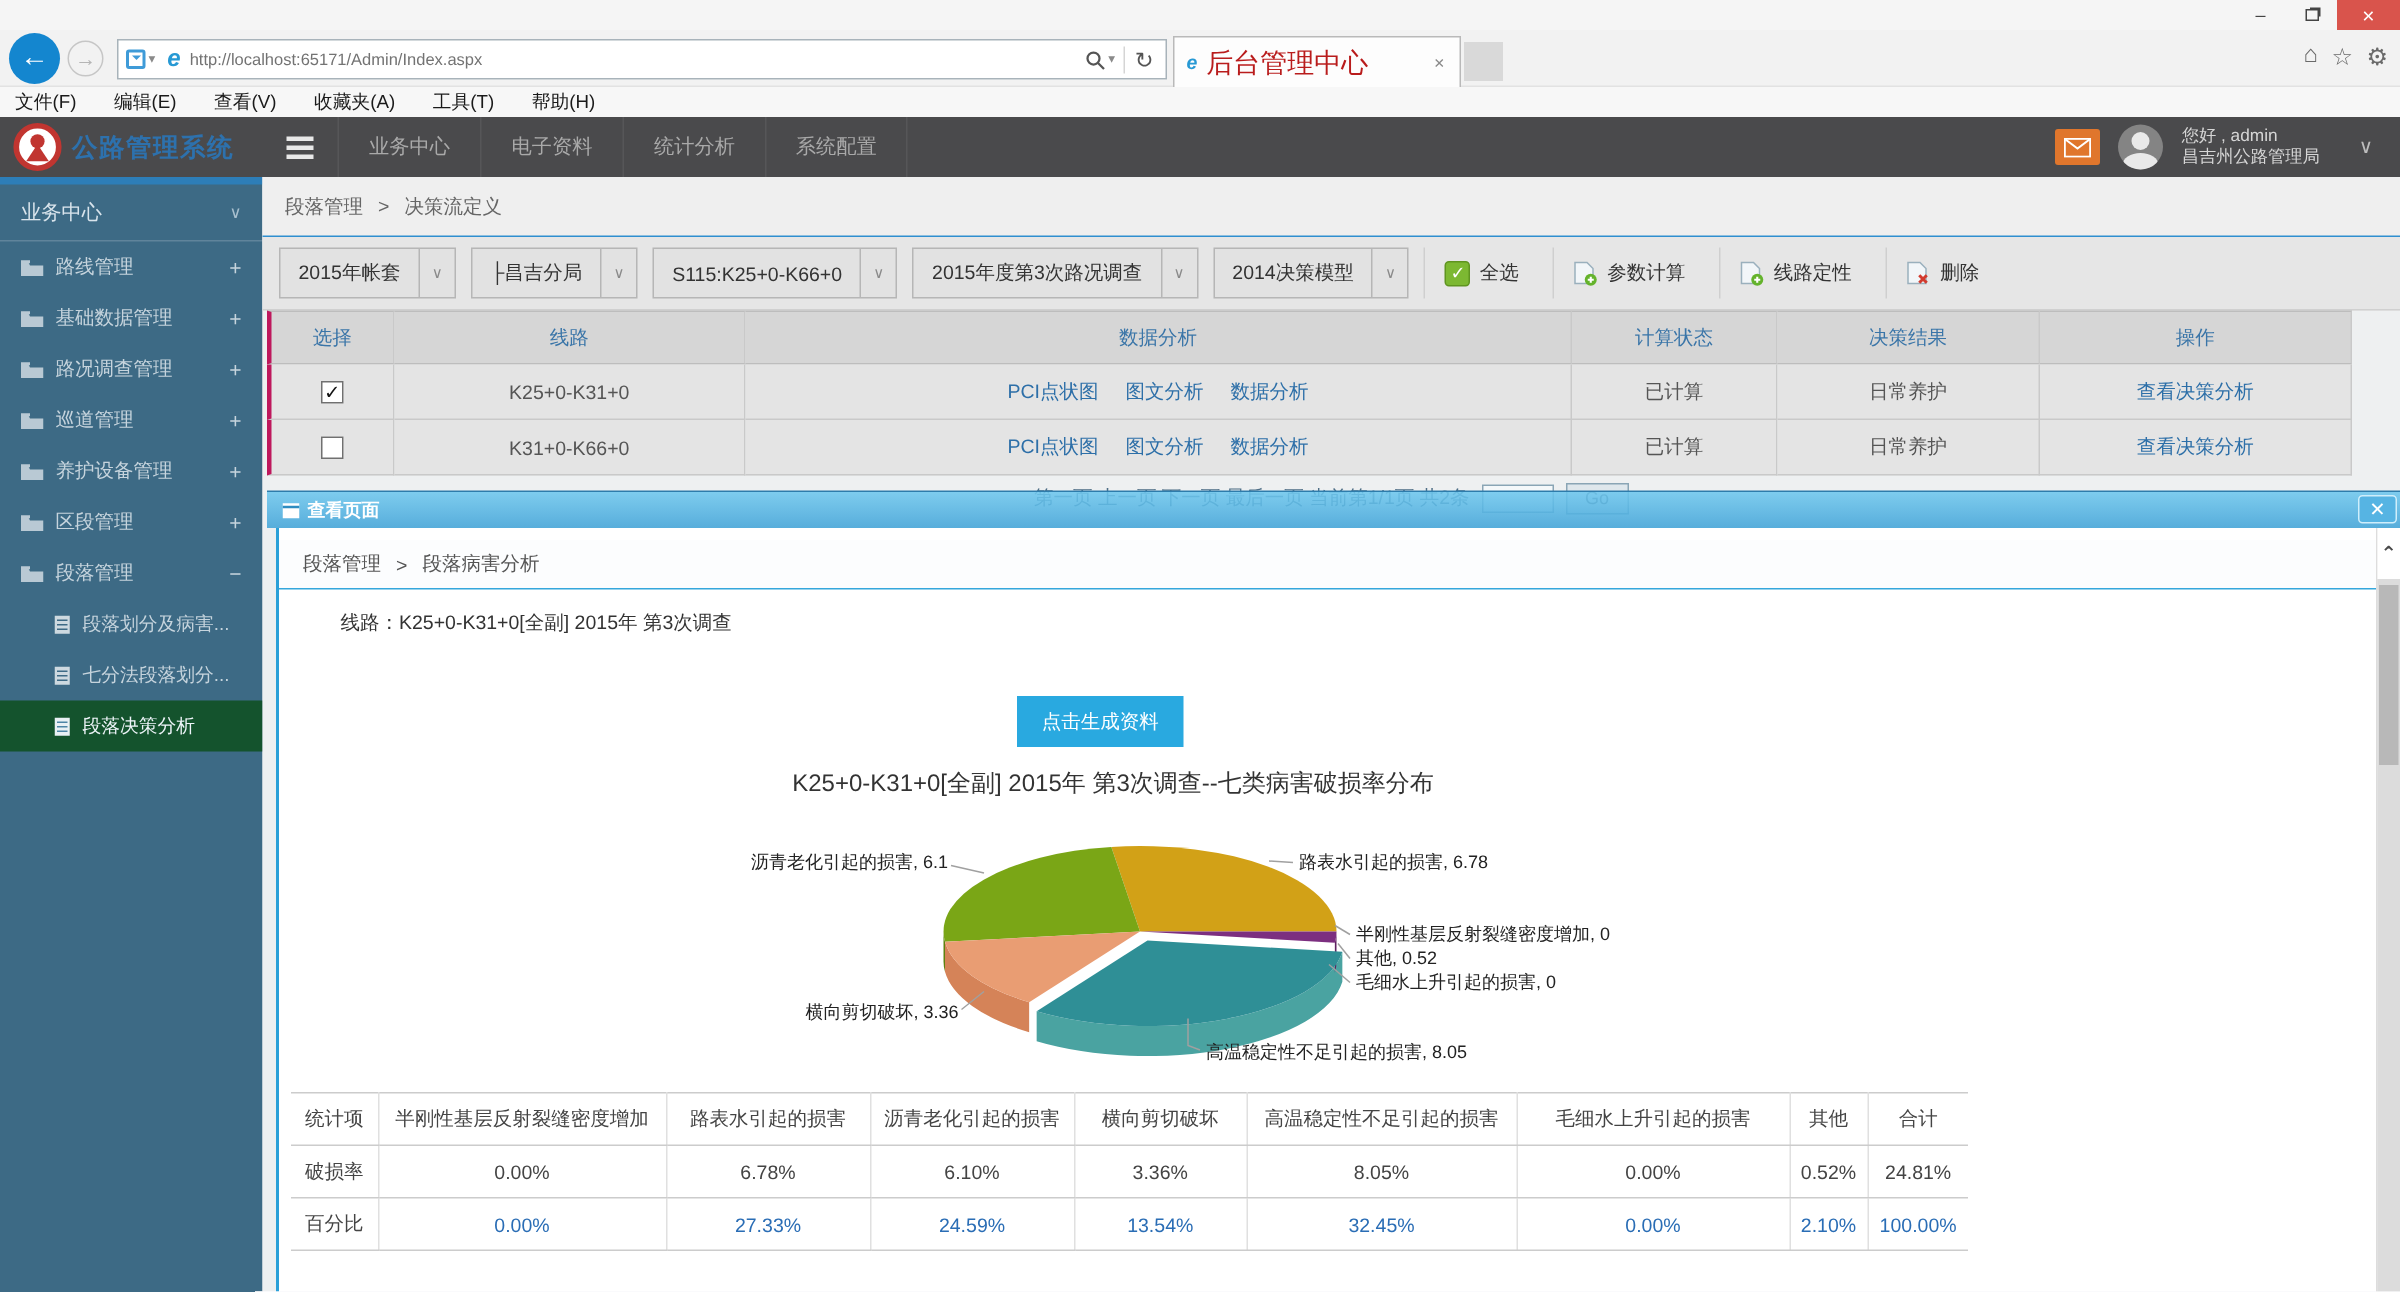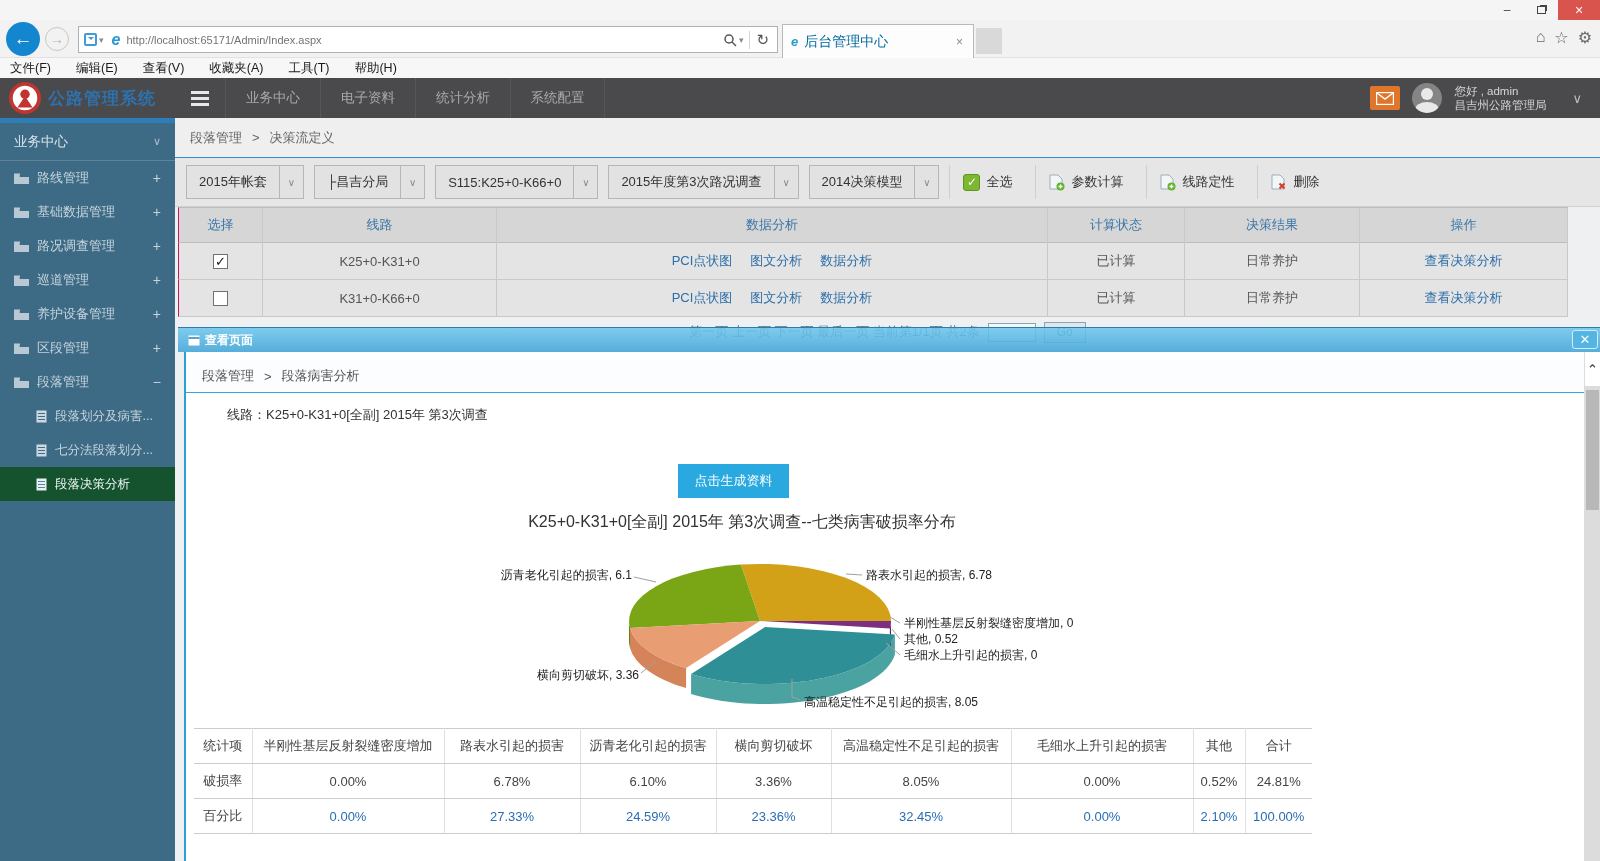--- a/index.html
+++ b/index.html
@@ -23,21 +23,21 @@
   .compat .sq { width:13px; height:13px; border:2px solid #3f9bd8; border-radius:2px; position:relative; }
   .compat .sq::after { content:""; position:absolute; left:2px; top:2px; border:3px solid transparent; border-top-color:#3f9bd8; }
   .caret { color:#8a8a8a; font-size:9px; margin-left:2px; }
   .elogo { color:#2799d4; font-style:italic; font-weight:bold; font-size:16px; margin:0 6px 0 8px; }
   .urltext { color:#737373; font-size:11px; }
   .addr-right { margin-left:auto; display:flex; align-items:center; }
   .vsep { width:1px; height:18px; background:#d5d5d5; margin:0 6px; }
   .refresh { color:#555; font-size:15px; margin-right:8px; }
   .tab { position:absolute; left:782px; top:4px; width:192px; height:34px; background:#fdfdfd; border:1px solid #b9b9b9; border-bottom:none; display:flex; align-items:center; padding:0 8px; }
   .tab .elogo { font-size:13px; margin:0 6px 0 0; }
-  .tabtitle { font-size:14px; color:#0369a1; flex:1; }
+  .tabtitle { font-size:18px; color:#b91c1c; flex:1; }
   .tabclose { color:#8a8a8a; font-size:12px; padding:0 2px; }
   .newtab { position:absolute; left:976px; top:8px; width:26px; height:26px; background:#d9d9d9; }
   .chrome-icons { position:absolute; right:8px; top:8px; display:flex; gap:9px; color:#6a6a6a; font-size:16px; }
   .menubar { position:absolute; left:0; top:58px; width:1600px; height:20px; background:#f7f7f7; display:flex; align-items:center; gap:25px; padding-left:10px; font-size:12.5px; color:#1a1a1a; }
 
   
   .appheader { position:absolute; left:0; top:78px; width:1600px; height:40px; background:#4a4a4c; display:flex; align-items:center;justify-content:space-between; }
   .logo { display:flex; align-items:center; width:175px; padding-left:8px; }
   .logotext { color:#2d71ad; font-size:17px; font-weight:bold; margin-left:6px; letter-spacing:1px; }
   .hamburger { width:50px; display:flex; flex-direction:column; gap:3px; align-items:center; }
@@ -70,21 +70,21 @@
   .toolbar { height:49px; background:#e6e6e6; border-bottom:1px solid #d0d0d0; display:flex; align-items:center; padding-left:11px; gap:10px; }
   .dropdown { height:34px; background:#e2e2e2; border:1px solid #b6b6b6; display:flex; align-items:center; }
   .dropdown .val { padding:0 12px; color:#333; font-size:13px; }
   .dropdown .arrow { width:24px; height:100%; border-left:1px solid #b6b6b6; display:flex; align-items:center; justify-content:center; color:#8a8a8a; font-size:10px; }
   .toolbtn { height:34px; display:flex; align-items:center; gap:6px; padding:0 13px; border-left:1px solid #cfcfcf; color:#333; font-size:13px; }
   .chkicon { width:17px; height:17px; background:#7cb832; border:1px solid #5f9420; border-radius:3px; color:#fff; font-size:12px; display:flex; align-items:center; justify-content:center; }
 
   .gridtable { margin-left:3px; width:1390px; }
   .grow { display:flex; }
   .gcell { border-right:1px solid #c9c9c9; display:flex; align-items:center; justify-content:center; font-size:13px; }
-  .gcell:first-child { border-left:1px solid #be185d; }
+  .gcell:first-child { border-left:3px solid #be185d; }
   .ghead .gcell { height:36px; background:#d6d6d6; color:#3a75a8; border-bottom:1px solid #bdbdbd; border-top:1px solid #bdbdbd; }
   .gdata .gcell { height:37px; background:#e4e4e4; color:#555; border-bottom:1px solid #c9c9c9; }
   .c0{width:85px}.c1{width:234px}.c2{width:551px;gap:18px}.c3{width:137px}.c4{width:175px}.c5{width:208px}
   .link { color:#2d6fa8; }
   .checkbox { width:15px; height:15px; background:#fff; border:1px solid #707070; display:flex; align-items:center; justify-content:center; font-size:13px; font-weight:bold; color:#111; line-height:1; }
   .pagination { height:30px; display:flex; align-items:center; justify-content:center; gap:8px; color:#4e6e86; font-size:13px; }
   .pag-input { width:48px; height:19px; border:1px solid #8aa5b5; background:#f4f8fa; }
   .pag-go { width:42px; height:21px; border:1px solid #8aa5b5; background:#dfe7ec; color:#567; font-size:12px; text-align:center; line-height:19px; }
 
   
@@ -483,21 +483,21 @@
           <td>8.05%</td>
           <td>0.00%</td>
           <td>0.52%</td>
           <td>24.81%</td>
         </tr>
         <tr class="pct">
           <td>百分比</td>
           <td>0.00%</td>
           <td>27.33%</td>
           <td>24.59%</td>
-          <td>23.36%</td>
+          <td>13.54%</td>
           <td>32.45%</td>
           <td>0.00%</td>
           <td>2.10%</td>
           <td>100.00%</td>
         </tr>
       </tbody>
         </table>
     </div>
     <div class="modal-scroll">
       <div class="scroll-up">⌃</div>

